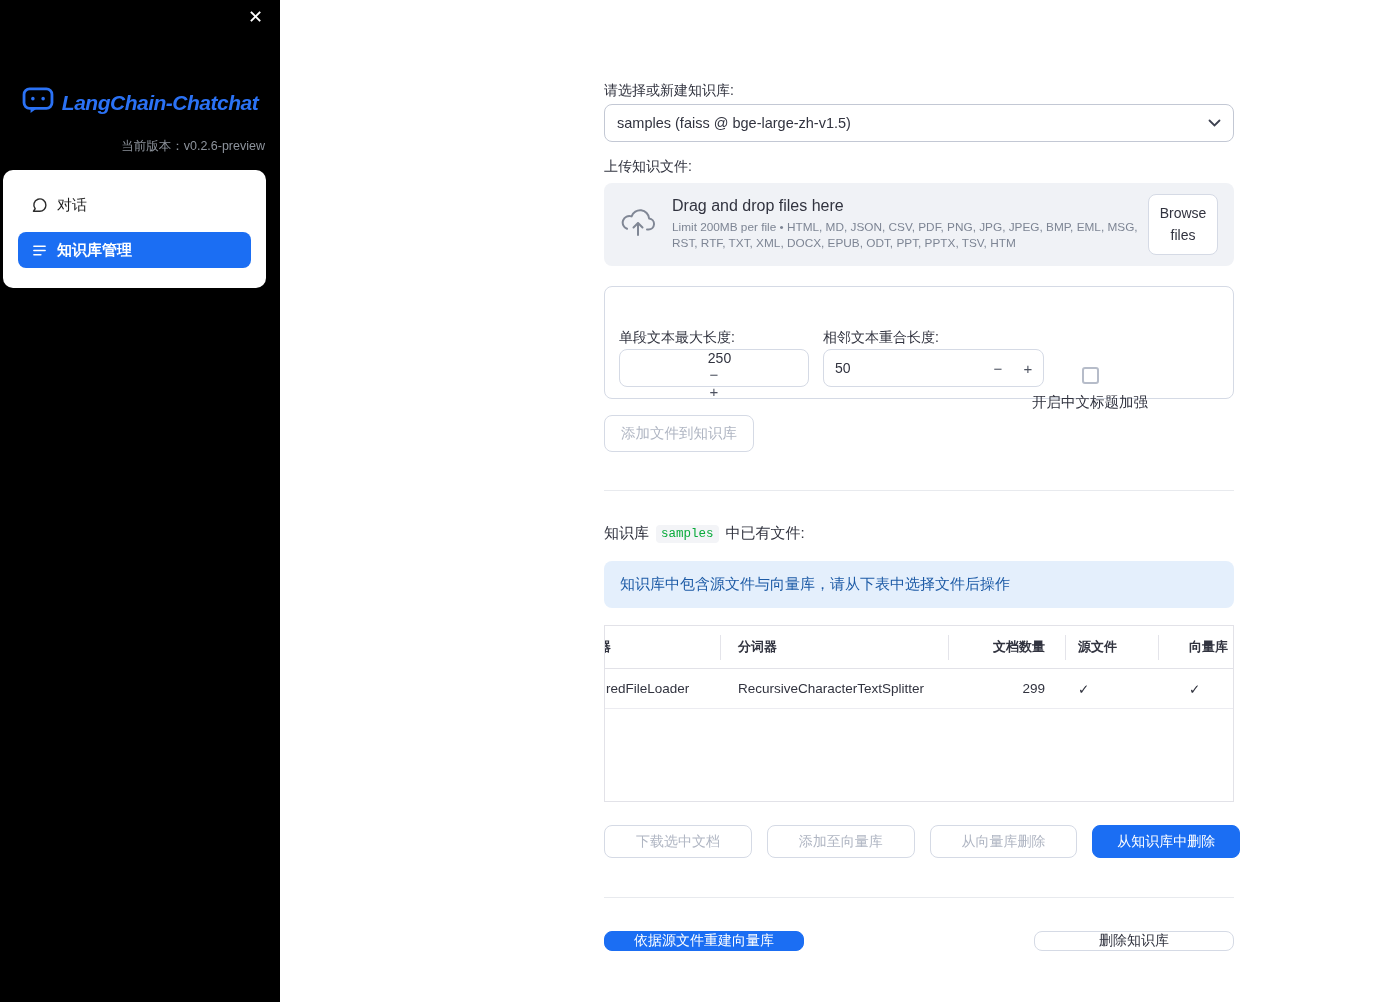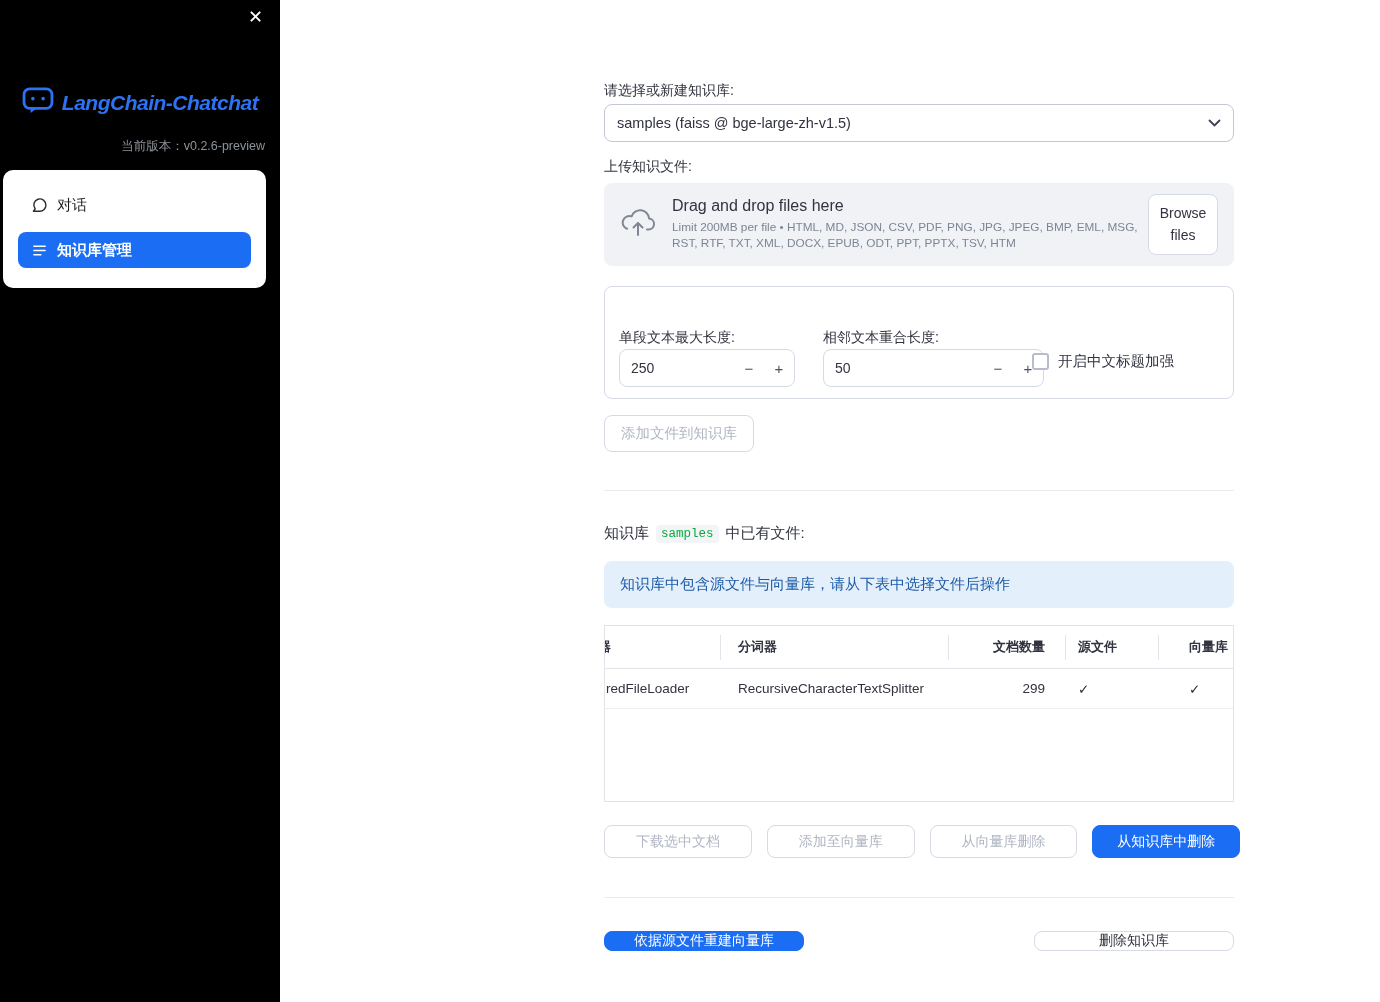--- a/index.html
+++ b/index.html
@@ -43,25 +43,25 @@
                 text-align:center; padding:8px 8px; cursor:pointer; line-height:1.55; }
 
   .expander { position:absolute; top:286px; left:0; width:630px; height:113px; border:1px solid #d5dae5;
               border-radius:8px; background:#fff; }
   .exp-head { height:38px; display:flex; align-items:center; justify-content:space-between; padding:0 16px;
               font-size:14px; cursor:pointer; }
   .exp-lbl1 { position:absolute; left:14px; top:42px; font-size:14px; }
   .exp-lbl2 { position:absolute; left:218px; top:42px; font-size:14px; }
   .numbox { position:absolute; top:62px; height:38px; border:1px solid #d5dae5; border-radius:8px;
             display:flex; align-items:center; background:#fff; }
-  .num1 { left:14px; width:176px; }
+  .num1 { left:14px; width:190px;flex-direction:column; }
   .num2 { left:218px; width:221px; }
   .numbox .val { flex:1; padding-left:11px; font-size:14px; color:#31333f; }
   .step { width:30px; text-align:center; font-size:15px; color:#4d5260; cursor:pointer; }
-  .cbrow { position:absolute; left:427px; top:65px; display:flex; align-items:center; gap:9px; }
+  .cbrow { position:absolute; left:427px; top:80px; display:flex; align-items:center; gap:9px;flex-direction:column; }
   .checkbox { width:17px; height:17px; border:2px solid #b6bcc9; border-radius:3px; background:#fff; cursor:pointer; }
   .cb-label { font-size:14.5px; }
 
   .btn { display:flex; align-items:center; justify-content:center; background:#fff; border:1px solid #d5dae5;
          border-radius:8px; font-size:14px; color:#31333f; cursor:pointer; }
   .btn.disabled { color:#b0b6c3; cursor:default; }
   .btn.primary { background:#1b6ef3; border:1px solid #1b6ef3; color:#fff; }
 
   .add-btn { position:absolute; top:415px; left:0; height:37px; padding:16px 16px; font-size:14.5px; }
 

